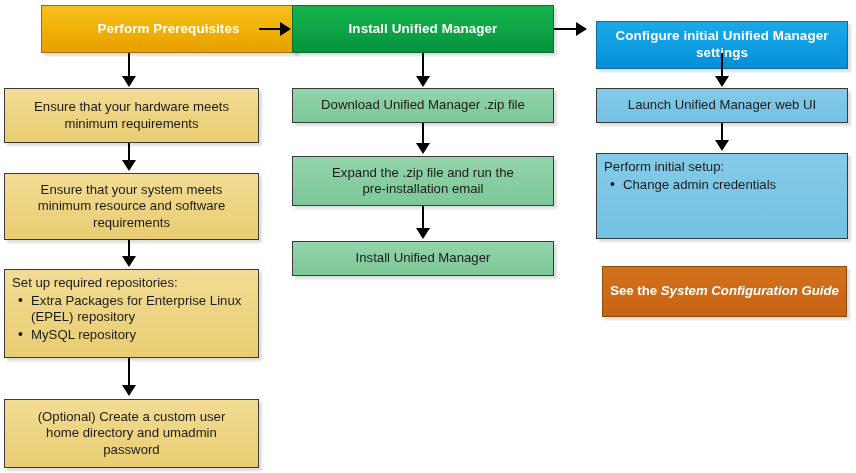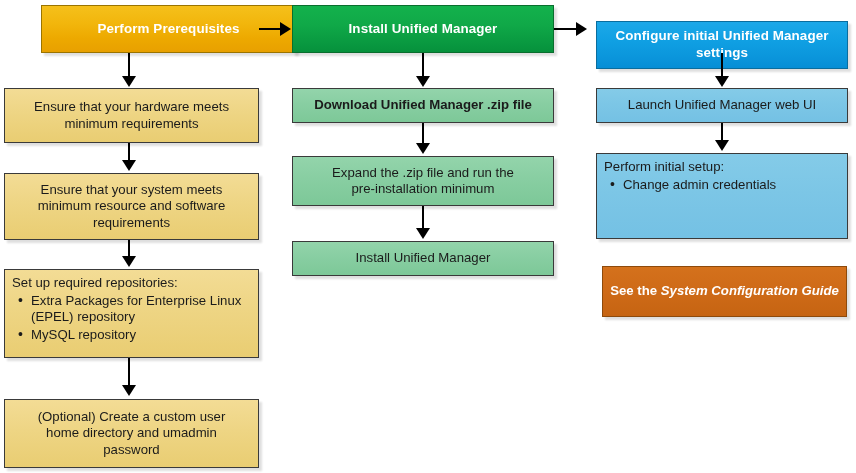--- a/index.html
+++ b/index.html
@@ -192,30 +192,30 @@
   <div class="hline" style="left:259px; top:28px; width:23px;"></div>
   <div class="arrow-right" style="left:280px; top:22px;"></div>
 
   <div class="node header header-green" style="left:292px; top:5px; width:262px; height:48px;">
     <span class="text">Install Unified Manager</span>
   </div>
 
   <div class="vline" style="left:422px; top:53px; height:24px;"></div>
   <div class="arrow-down" style="left:416px; top:76px;"></div>
 
-  <div class="node body-green" style="left:292px; top:88px; width:262px; height:35px;font-weight:bold;">
+  <div class="node body-green" style="left:292px; top:88px; width:262px; height:35px;">
     <span class="text">Download Unified Manager .zip file</span>
   </div>
 
   <div class="vline" style="left:422px; top:123px; height:21px;"></div>
   <div class="arrow-down" style="left:416px; top:143px;"></div>
 
   <div class="node body-green" style="left:292px; top:156px; width:262px; height:50px;">
     <span class="text">Expand the .zip file and run the</span>
-    <span class="text">pre-installation minimum</span>
+    <span class="text">pre-installation email</span>
   </div>
 
   <div class="vline" style="left:422px; top:206px; height:23px;"></div>
   <div class="arrow-down" style="left:416px; top:228px;"></div>
 
   <div class="node body-green" style="left:292px; top:241px; width:262px; height:35px;">
     <span class="text">Install Unified Manager</span>
   </div>
 
   <div class="hline" style="left:554px; top:28px; width:24px;"></div>

